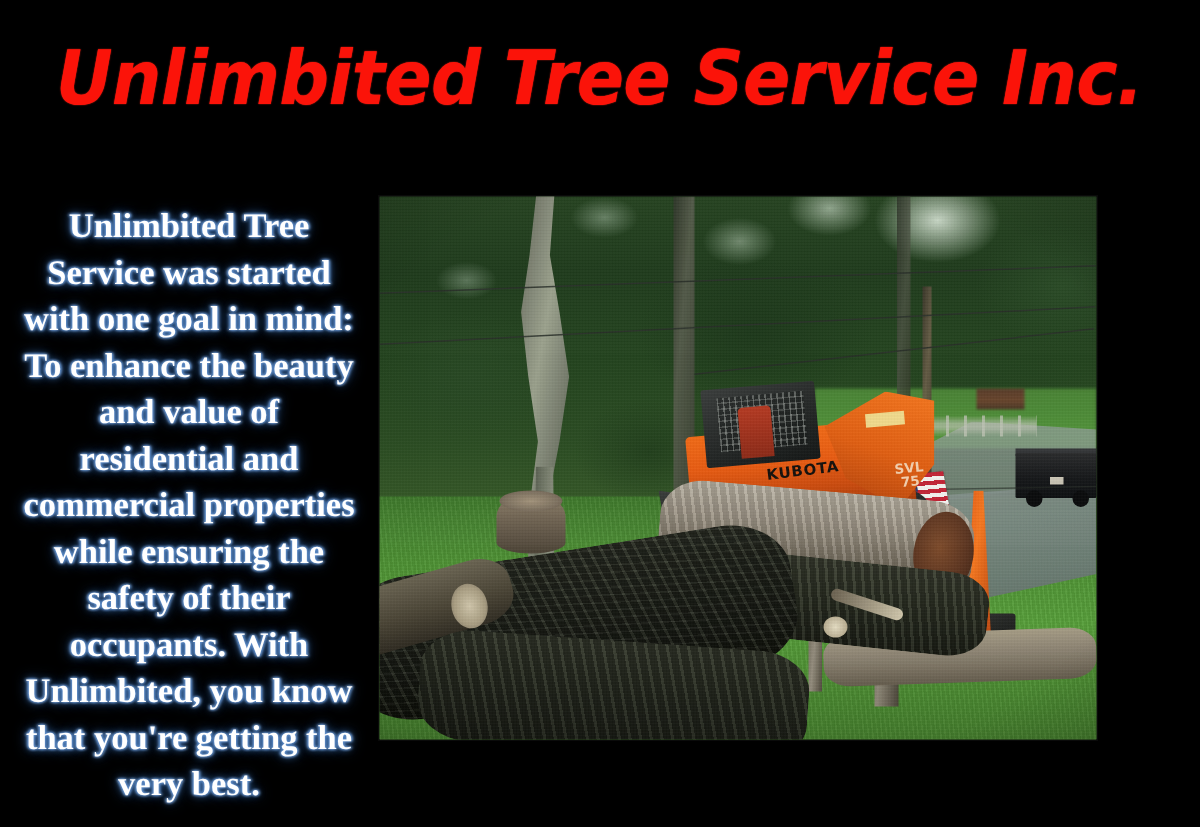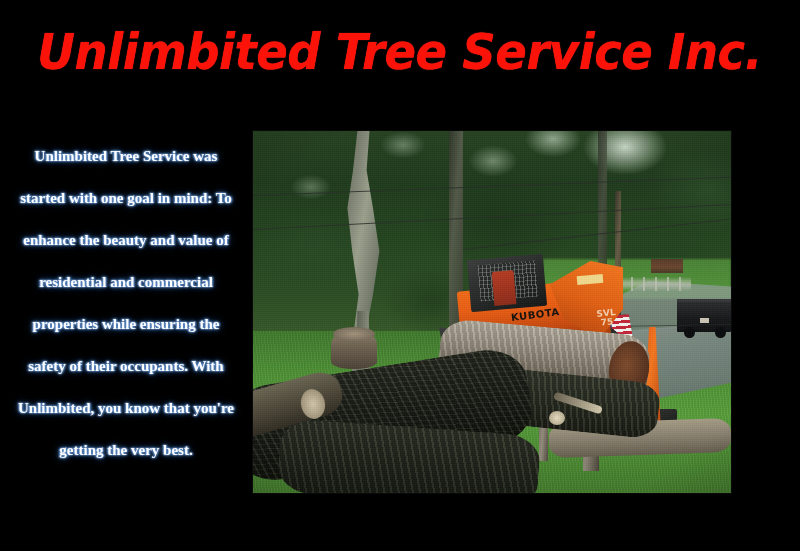--- a/index.html
+++ b/index.html
@@ -61,22 +61,22 @@
   #intro-block {
     position: absolute;
     left: 14px;
     top: 25px;
     width: 224px;
     text-align: center;
   }
   #intro-text {
     font-family: "Liberation Serif", serif;
     font-weight: bold;
-    font-size: 15px;
-    line-height: 42px;
+    font-size: 23px;
+    line-height: 31px;
     color: #ffffff;
     margin: 0;
     text-shadow:
       0 0 2px #6c9ad6,
       0 0 5px #3d6fae,
       0 0 9px #2b5a97,
       1px 0 2px #8fb4e2,
       -1px 0 2px #8fb4e2;
     word-spacing: 0px;
   }

